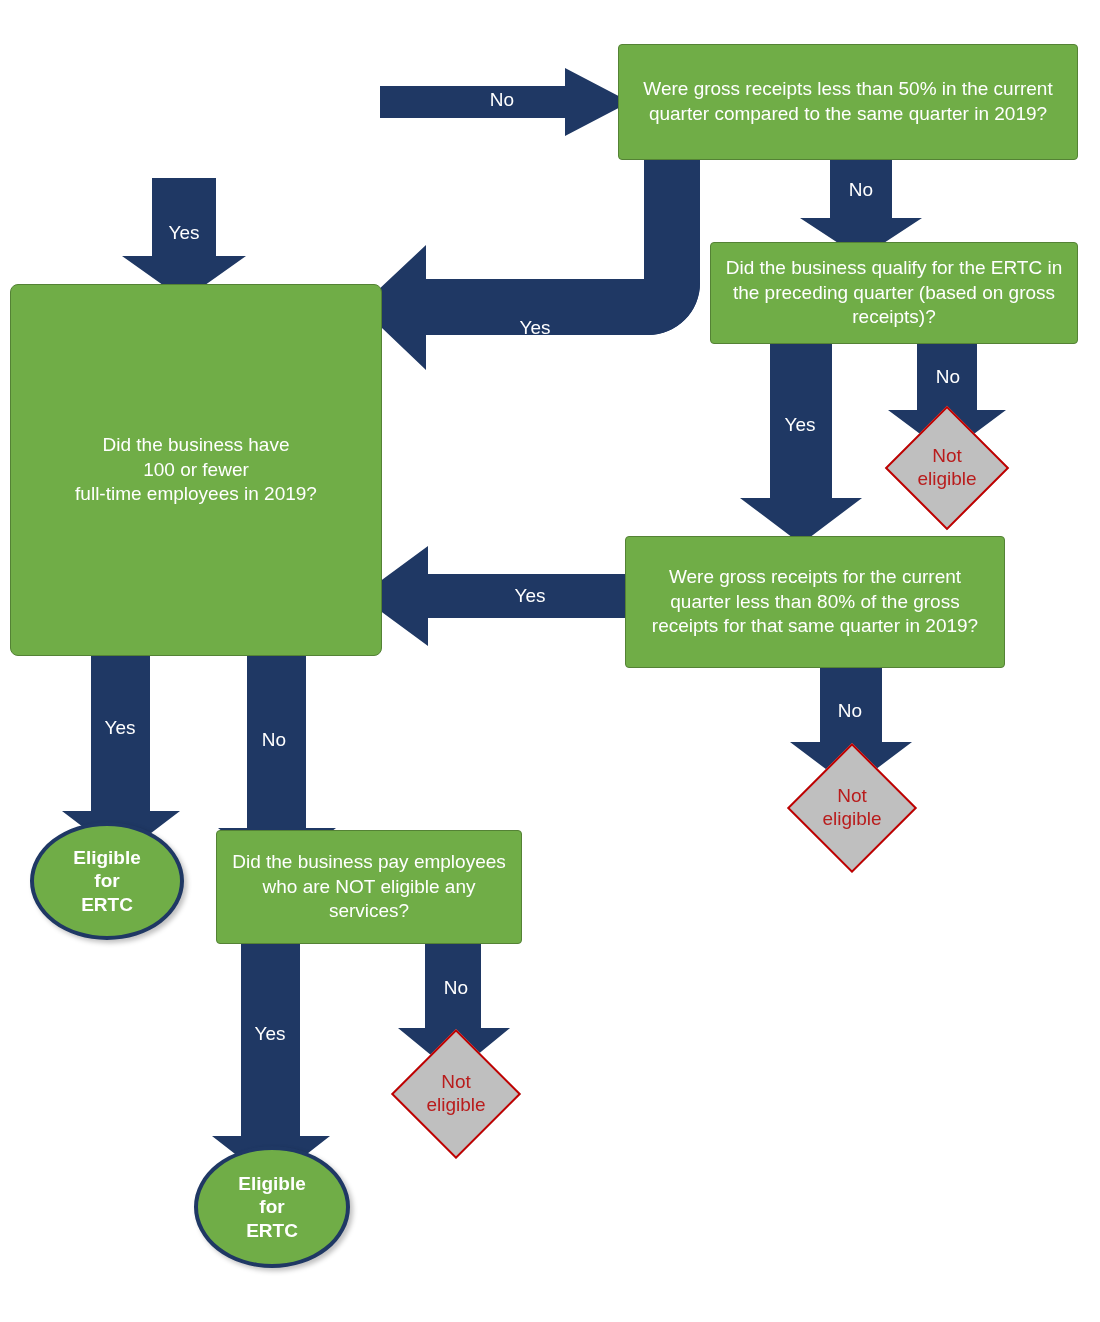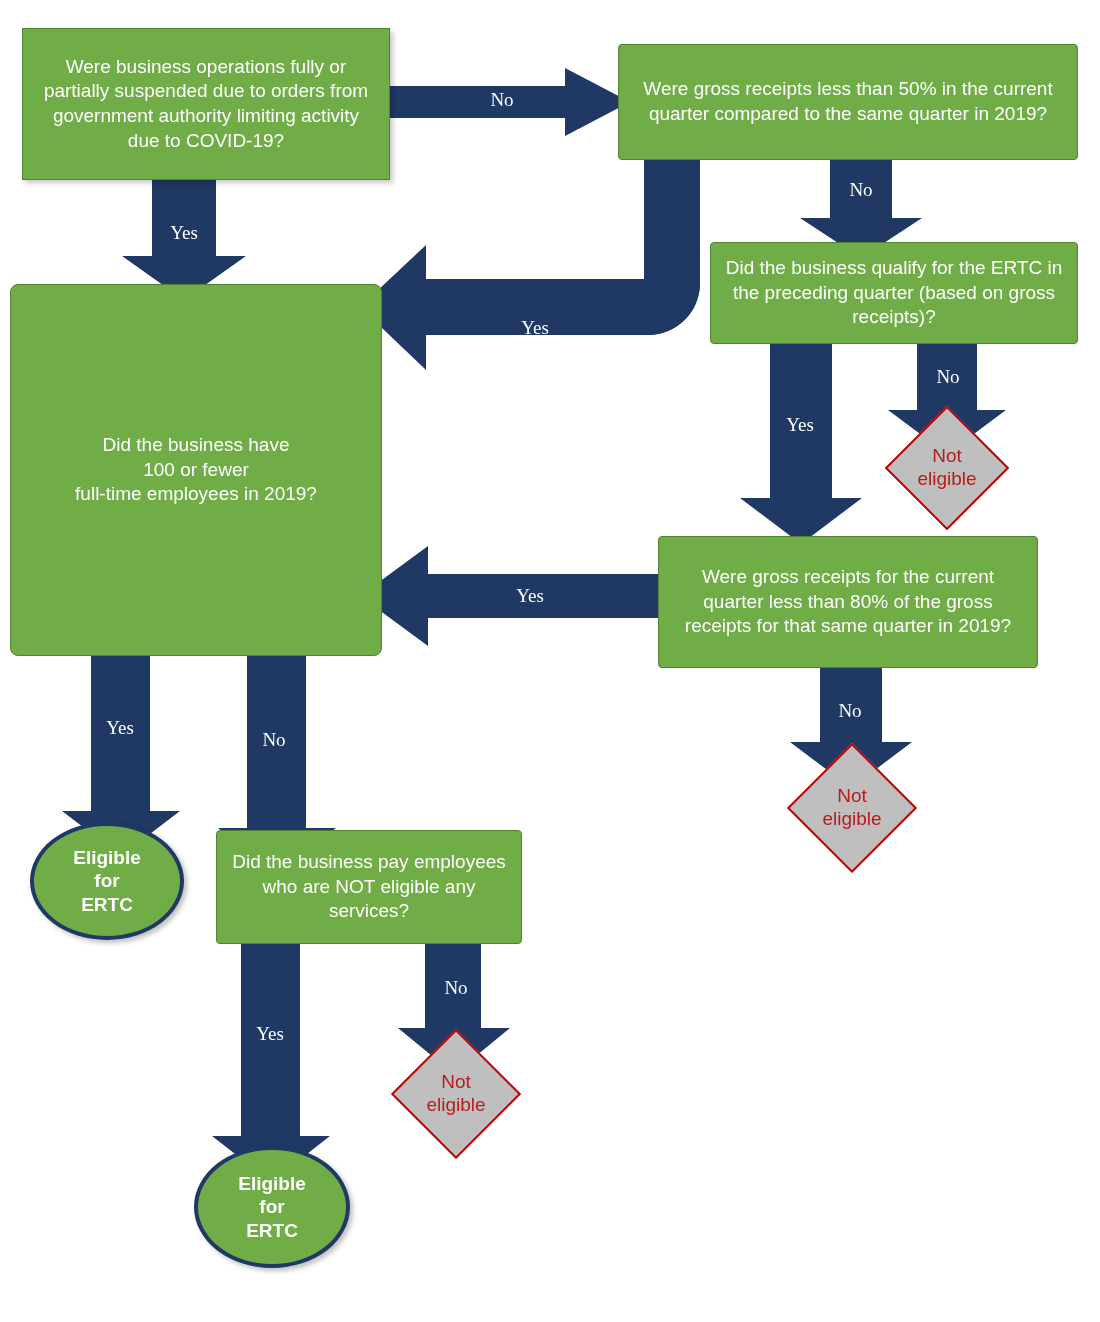--- a/index.html
+++ b/index.html
@@ -80,21 +80,20 @@
   .arrow{ position:absolute; z-index:3; }
   .arrow svg{ display:block; overflow:visible; }
   .arrow.behind{ z-index:2; }
   .alabel{
     position:absolute;
     color:#ffffff;
     z-index:7;
     white-space:nowrap;
     text-align:center;
     font-size:19px;
-    font-family:Liberation Serif, serif;
   }
 </style>
 </head>
 <body>
 
 <div id="stage">
 
   <div class="arrow" style="left:380px;top:68px;width:250px;height:68px;">
     <svg width="250" height="68" viewBox="0 0 250 68">
       <polygon points="0,18 185,18 185,0 250,34 185,68 185,50 0,50" fill="#1f3864"></polygon>
@@ -184,39 +183,36 @@
   </div>
   <div class="alabel" style="left:416px;top:977px;width:80px;">No</div>
 
   <div class="arrow" style="left:212px;top:942px;width:118px;height:240px;">
     <svg width="118" height="240" viewBox="0 0 118 240">
       <polygon points="29,0 88,0 88,194 118,194 59,240 0,194 29,194" fill="#1f3864"></polygon>
     </svg>
   </div>
   <div class="alabel" style="left:230px;top:1023px;width:80px;">Yes</div>
 
-  <div class="node square" style="left:22px;top:28px;width:368px;height:152px;font-size:19px;">
-    <span class="txt">Were business operations fully or partially suspended due to orders from government authority limiting activity due to COVID-19?</span>
-  </div>
 
   <div class="node rounded" style="left:618px;top:44px;width:460px;height:116px;font-size:19px;">
     <span class="txt">Were gross receipts less than 50% in the current quarter compared to the same quarter in 2019?</span>
   </div>
 
   <div class="node rounded" style="left:710px;top:242px;width:368px;height:102px;font-size:19px;">
     <span class="txt">Did the business qualify for the ERTC in the preceding quarter (based on gross receipts)?</span>
   </div>
 
   <div class="node bigbox" style="left:10px;top:284px;width:372px;height:372px;font-size:19px;">
     <span class="txt">Did the business have
 100 or fewer
 full-time employees in 2019?</span>
   </div>
 
-  <div class="node rounded" style="left:658px;top:536px;width:380px;height:132px;font-size:19px;">
+  <div class="node rounded" style="left:625px;top:536px;width:380px;height:132px;font-size:19px;">
     <span class="txt">Were gross receipts for the current quarter less than 80% of the gross receipts for that same quarter in 2019?</span>
   </div>
 
   <div class="node rounded" style="left:216px;top:830px;width:306px;height:114px;font-size:19px;">
     <span class="txt">Did the business pay employees who are NOT eligible any services?</span>
   </div>
 
   <div class="diamond" style="left:884px;top:422px;width:126px;height:92px;font-size:19px;">
     <div class="shape" style="width:88px;height:88px;left:19px;top:2px;"></div>
     <div class="txt">Not

